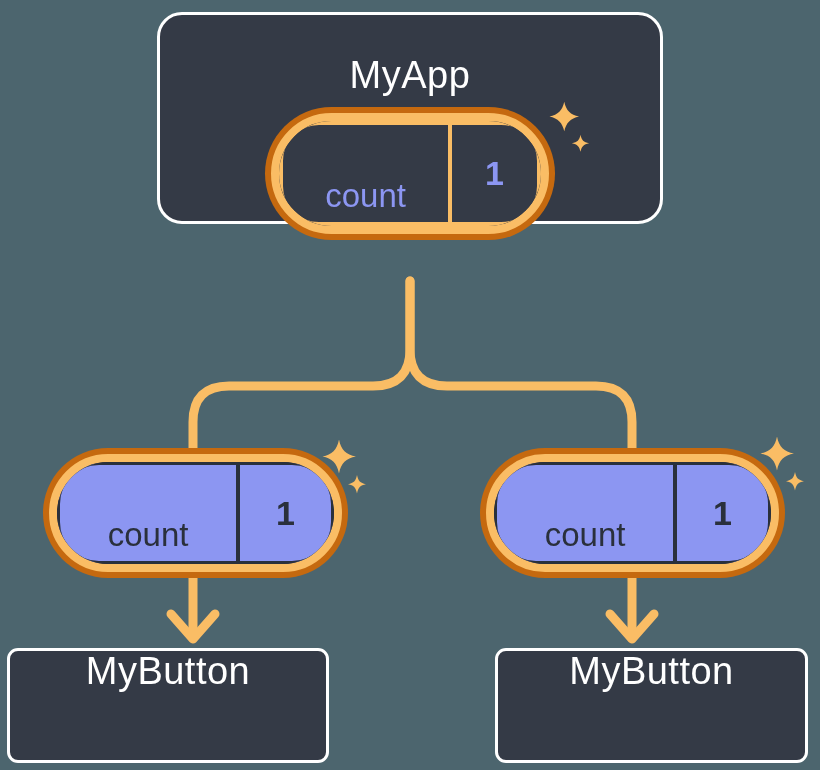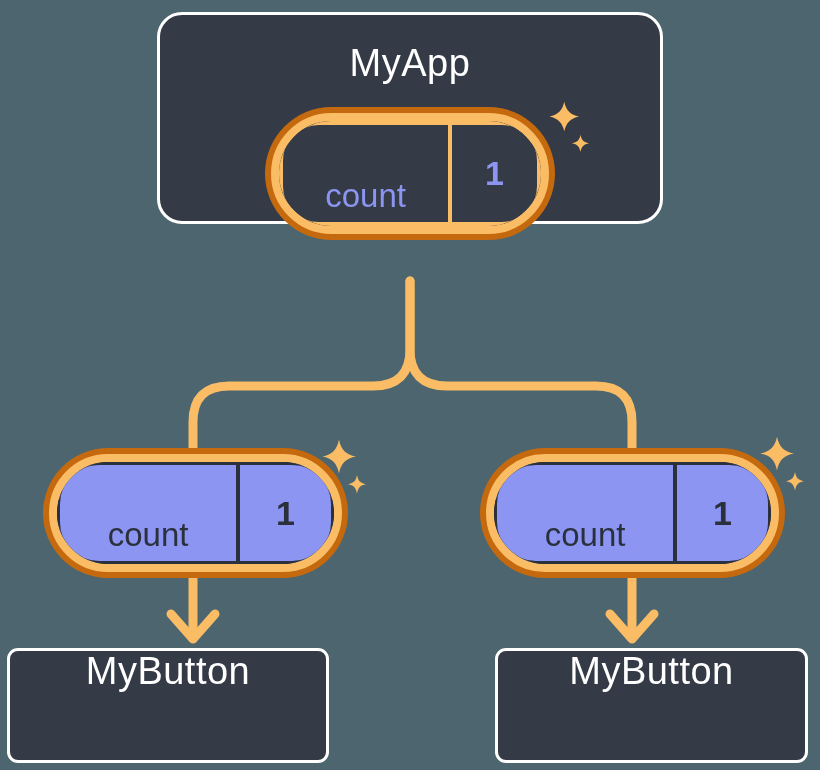--- a/index.html
+++ b/index.html
@@ -42,21 +42,21 @@
     display: flex;
     align-items: flex-start;
     justify-content: center;
   }
   .box-root {
     left: 157px; top: 12px;
     width: 506px; height: 212px;
     flex-direction: column;
     align-items: center;
     justify-content: flex-start;
-    padding-top: 28px;
+    padding-top: 40px;
     border-radius: 25px;
   }
   .box-child-left  { left: 7px;   top: 648px; width: 322px; height: 115px; }
   .box-child-right { left: 495px; top: 648px; width: 313px; height: 115px; }
   .component-title {
     color: var(--text-light);
     font-size: 38px;
     font-weight: 500;
     letter-spacing: 0.5px;
     line-height: 1.1;

